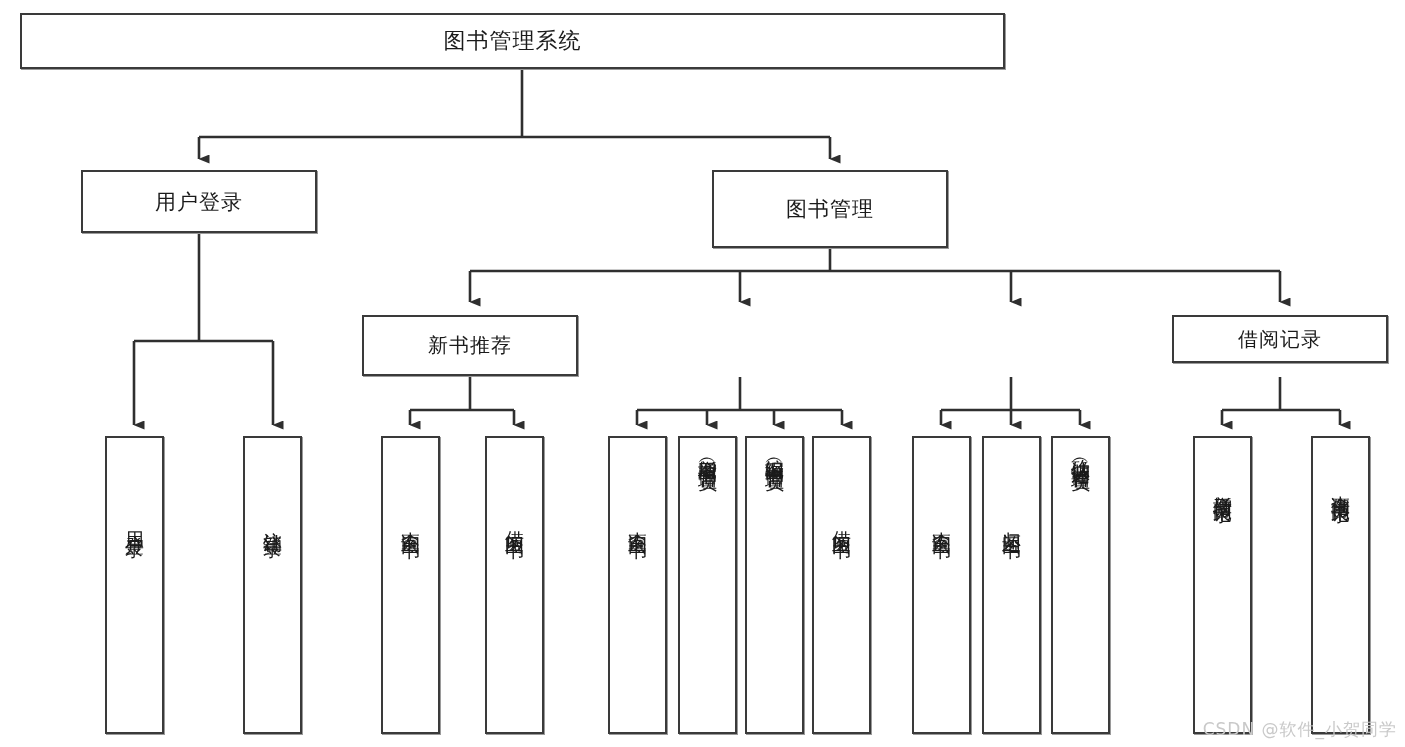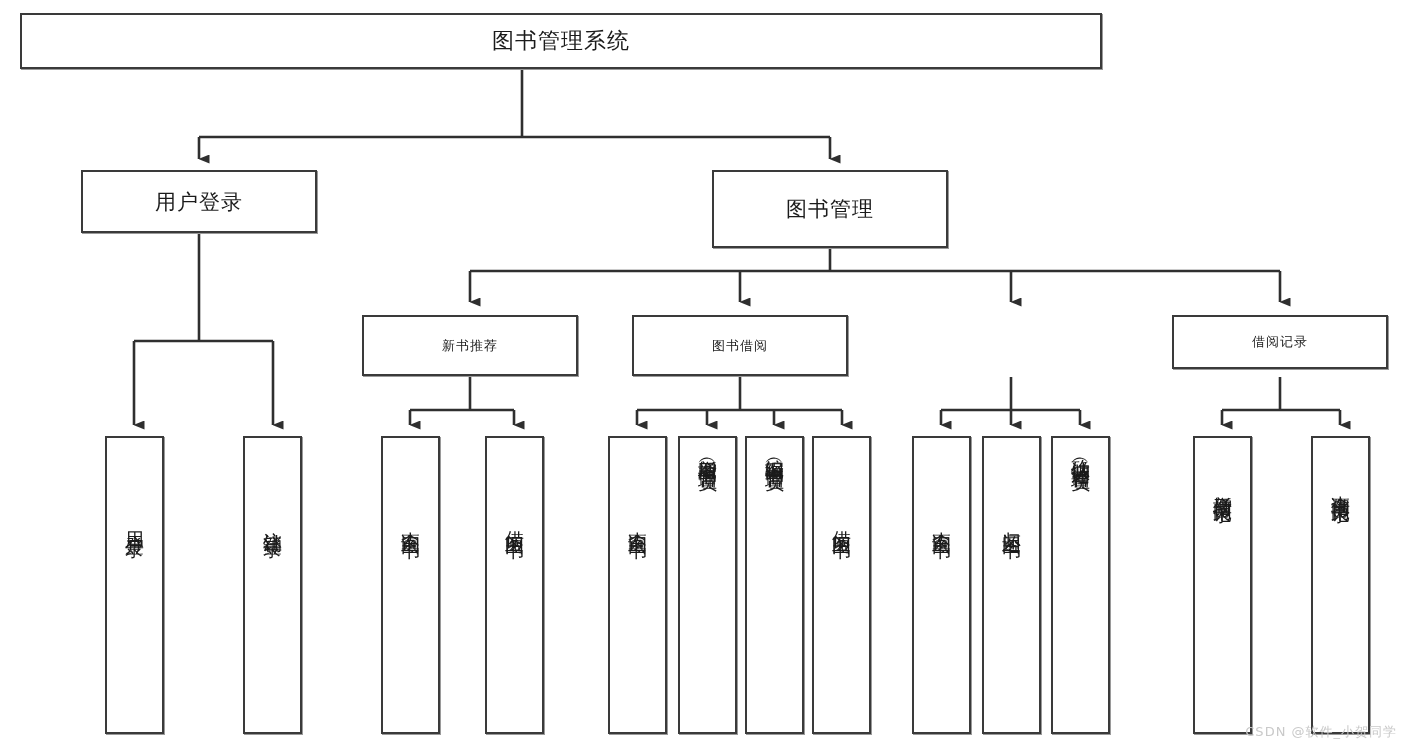--- a/index.html
+++ b/index.html
@@ -17,21 +17,21 @@
     border:2px solid #3a3a3a;
     box-shadow:1px 1px 0 0 #9a9a9a;
     display:flex;
     align-items:center;
     justify-content:center;
     color:#1b1b1b;
     letter-spacing:1px;
   }
   .node.h{ font-size:21px; }
   .node.title{ font-size:22px; }
-  .node.lvl3{ font-size:13px; }
+  .node.lvl3{ font-size:20px; }
 
   
   .node.leaf{
     font-size:19px;
     align-items:flex-start;
     justify-content:center;
     padding-top:4px;
   }
   .leaf .vtext{
     writing-mode:vertical-rl;
@@ -41,21 +41,21 @@
     letter-spacing:3px;
     white-space:nowrap;
     display:block;
   }
   .leaf.tall .vtext{ letter-spacing:2px; }
 
   #watermark{
     position:absolute;
     right:8px;
     bottom:6px;
-    font-size:13px;
+    font-size:17px;
     color:#c9c9c9;
     letter-spacing:1px;
     white-space:nowrap;
   }
 </style>
 </head>
 <body>
 
 <div id="stage">
 
@@ -102,38 +102,35 @@
       <path d="M1011,410 L1011,425" marker-end="url(#arw)"></path>
       <path d="M1080,410 L1080,425" marker-end="url(#arw)"></path>
 
       <path d="M1280,377 L1280,410"></path>
       <path d="M1222,410 L1340,410"></path>
       <path d="M1222,410 L1222,425" marker-end="url(#arw)"></path>
       <path d="M1340,410 L1340,425" marker-end="url(#arw)"></path>
     </g>
   </svg>
 
-  <div class="node title" style="left:20px;top:13px;width:1082px;height:56px;">
+  <div class="node title" style="left:20px;top:13px;width:985px;height:56px;">
     <span>图书管理系统</span>
   </div>
 
   <div class="node h" style="left:81px;top:170px;width:236px;height:63px;">
     <span>用户登录</span>
   </div>
   <div class="node h" style="left:712px;top:170px;width:236px;height:78px;">
     <span>图书管理</span>
   </div>
 
   <div class="node lvl3" style="left:362px;top:315px;width:216px;height:61px;">
     <span>新书推荐</span>
   </div>
-  <div class="node lvl3" style="left:632px;top:315px;width:216px;height:61px;">
-    <span>图书借阅</span>
-  </div>
-  <div class="node lvl3" style="left:1172px;top:315px;width:216px;height:54px;text-align:center;">
+  <div class="node lvl3" style="left:1172px;top:315px;width:216px;height:48px;text-align:center;">
     <span>借阅记录</span>
   </div>
 
   <div class="node leaf" style="left:105px;top:436px;width:59px;height:298px;padding-top:78px;">
     <span class="vtext">用户登录</span>
   </div>
   <div class="node leaf" style="left:243px;top:436px;width:59px;height:298px;padding-top:78px;">
     <span class="vtext">注销登录</span>
   </div>
 

